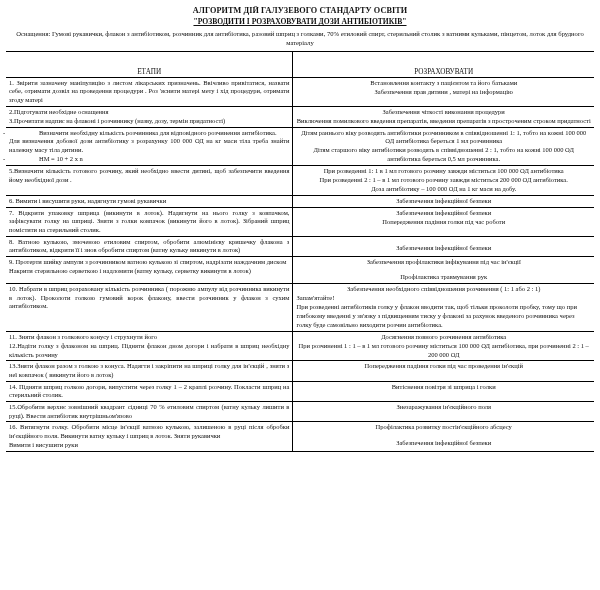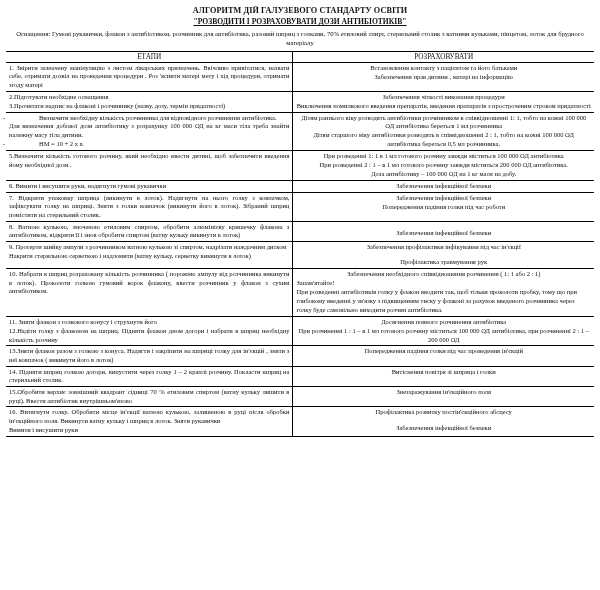--- a/index.html
+++ b/index.html
@@ -57,21 +57,21 @@
   table.alg td {
     border-top: 1px solid #000;
     border-bottom: 1px solid #000;
     vertical-align: top;
     padding: 0;
   }
   table.alg th.hdr {
     text-align: center;
     font-weight: normal;
     font-size: 7.2px;
-    padding: 1px 0 1px 0;
+    padding: 16px 0 1px 0;
     border-top: 1px solid #000;
     border-bottom: 1px solid #000;
   }
   table.alg td.left {
     border-right: 1px solid #000;
     padding: 1px 3px 1px 3px;
     text-align: justify;
     text-justify: inter-word;
     line-height: 1.34;
   }

